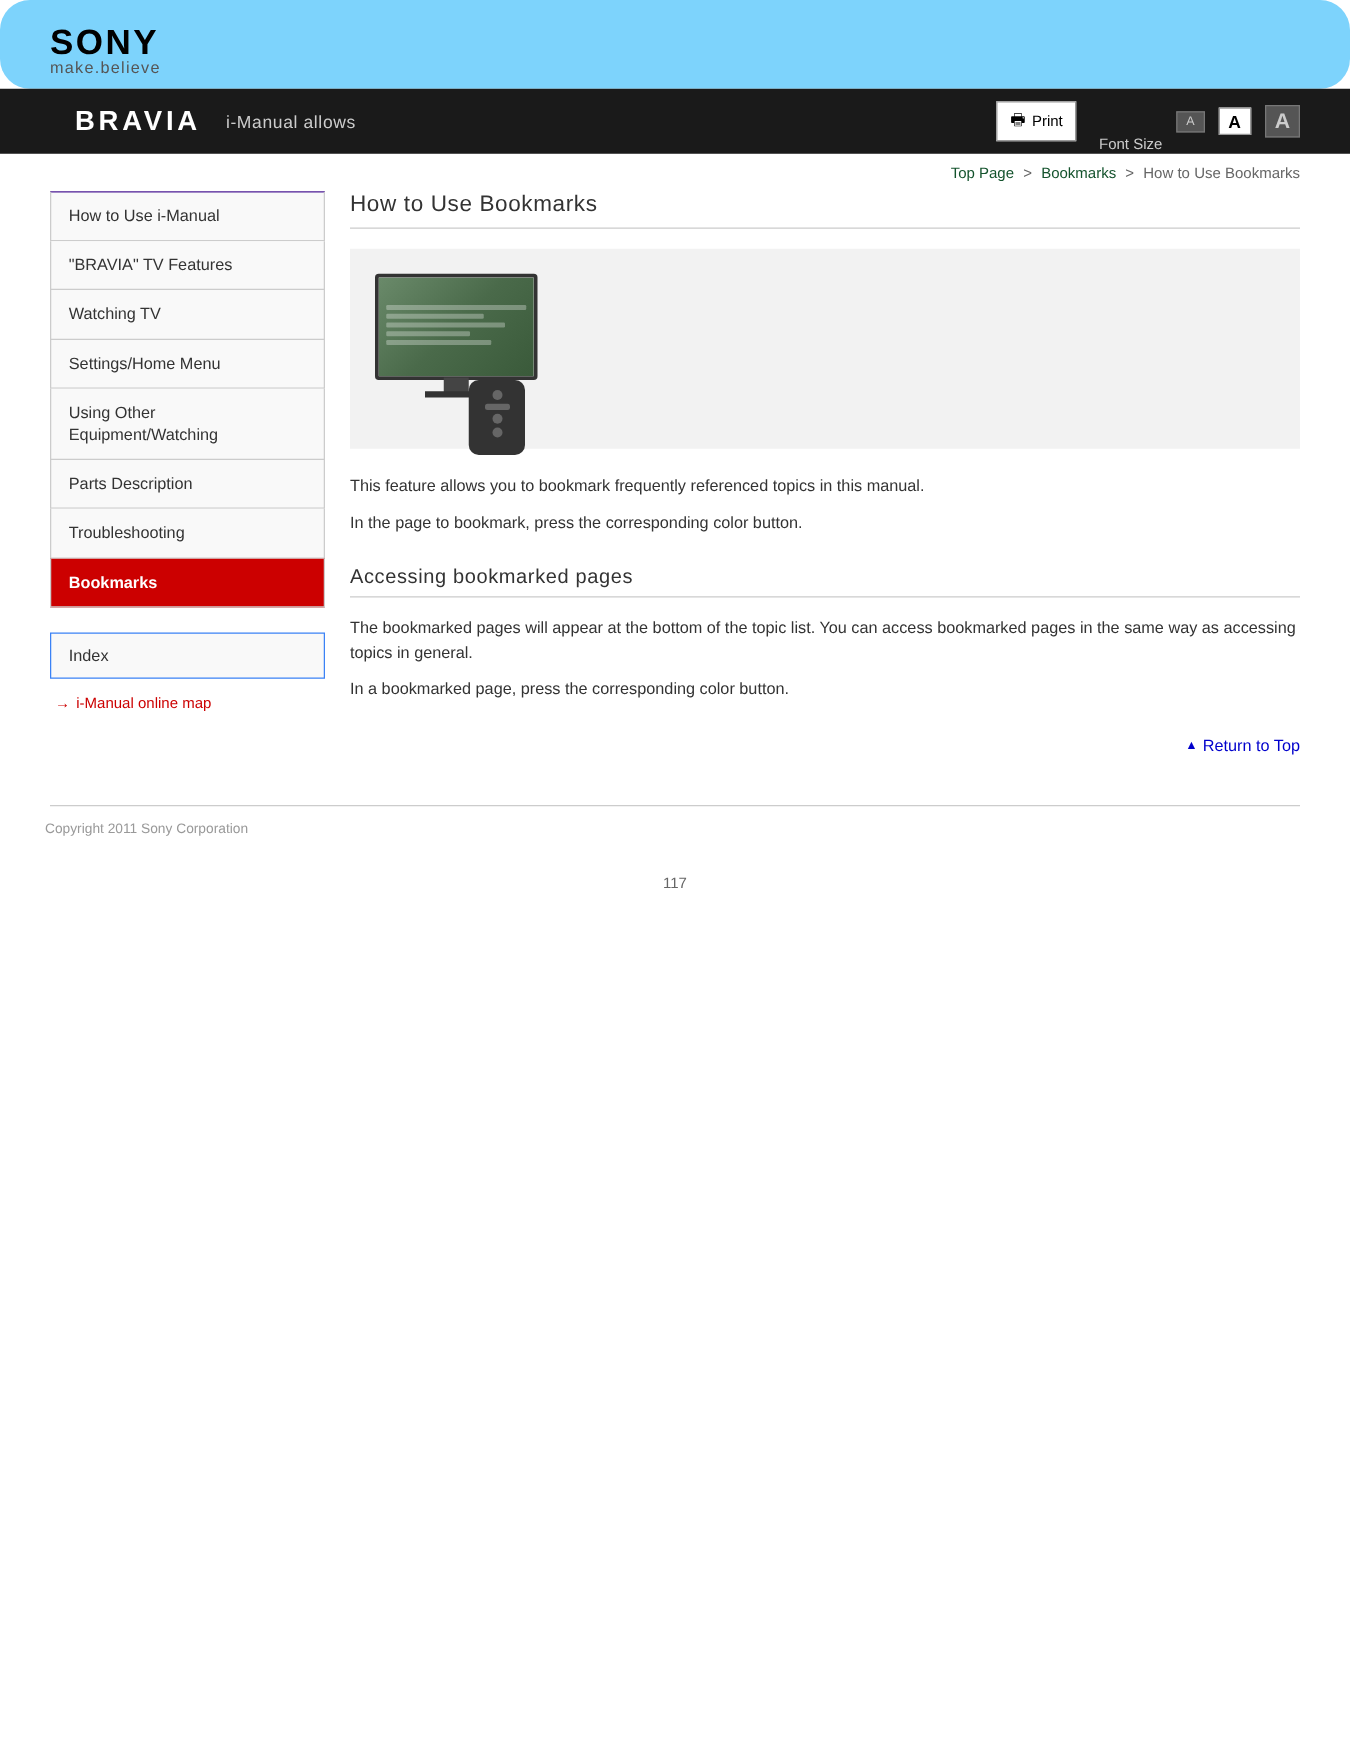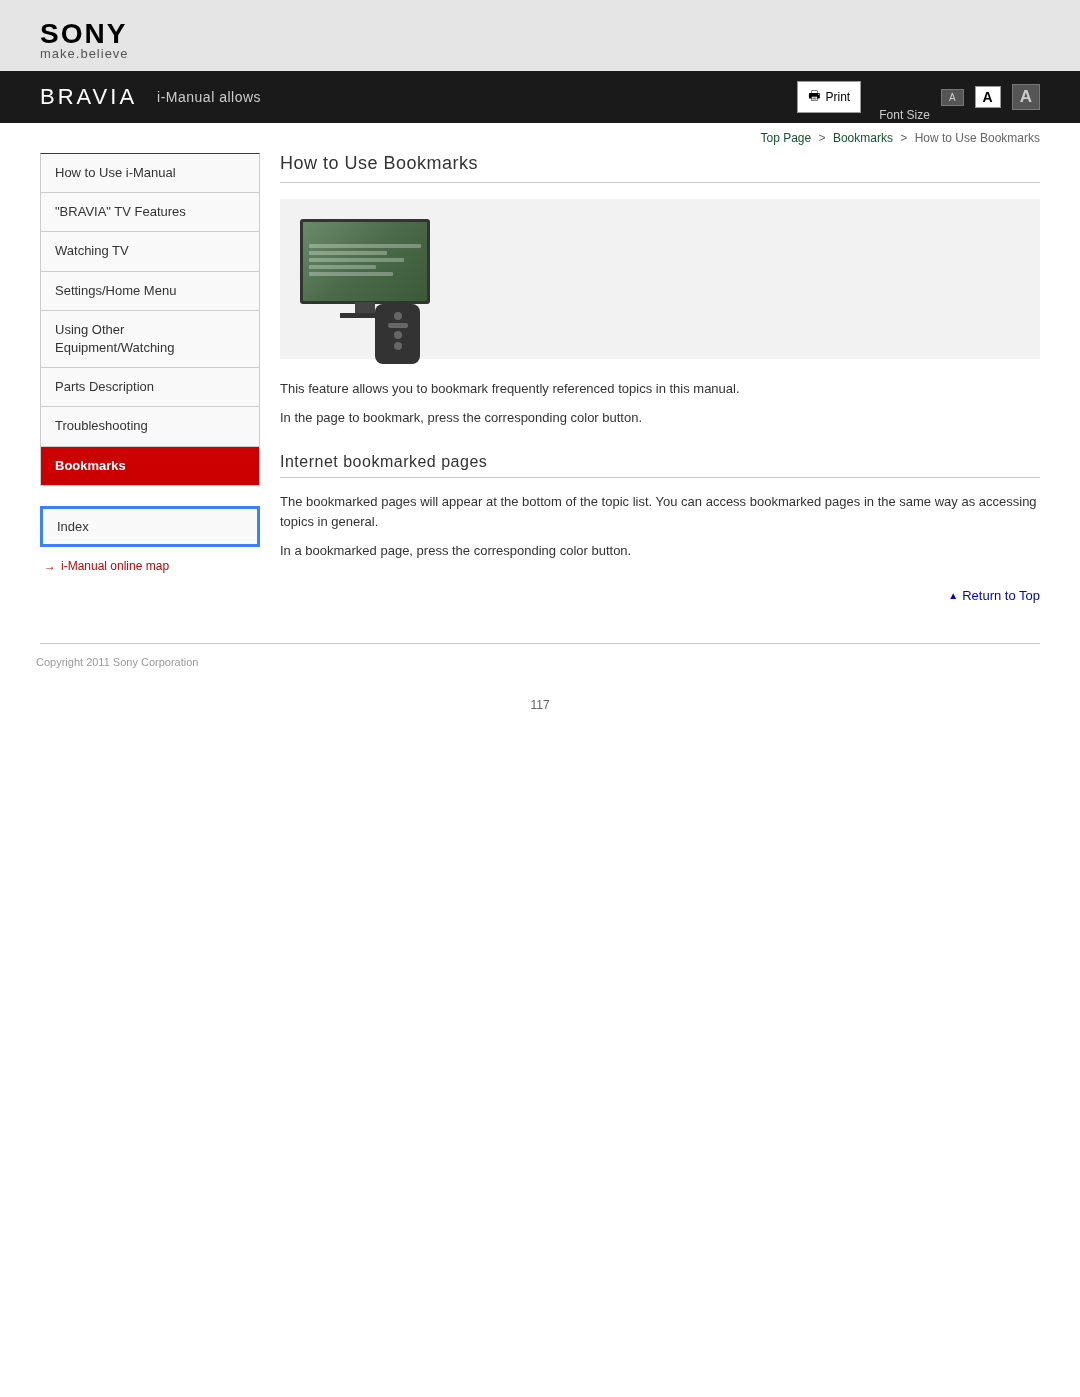--- a/index.html
+++ b/index.html
@@ -1,26 +1,26 @@
 <!DOCTYPE html>
 <html><head>
   <meta charset="utf-8">
   <style>
     * { margin: 0; padding: 0; box-sizing: border-box; }
     body { font-family: Arial, sans-serif; background: #fff; color: #333; font-size: 14px; width: 1080px; min-height: 1397px; }
 
     
-    .header { padding: 18px 40px 10px 40px; background: #e5e5e5; }
+    .header { padding: 18px 40px 10px 40px; background: #7dd3fc; border-radius: 24px; }
     .sony-logo { display: flex; flex-direction: column; align-items: flex-start; }
     .sony-wordmark { font-size: 28px; font-weight: 900; letter-spacing: 2px; color: #000; font-family: Arial Black, Arial, sans-serif; }
     .sony-tagline { font-size: 13px; color: #555; letter-spacing: 1px; margin-top: -4px; }
 
     
     .nav-bar { background: #1a1a1a; display: flex; align-items: center; padding: 0 40px; height: 52px; }
-    .bravia-logo { color: #fff; font-size: 22px; font-weight: 400; letter-spacing: 3px; font-family: Arial Black, Arial, sans-serif; margin-right: 20px; }
+    .bravia-logo { color: #fff; font-size: 22px; font-weight: 700; letter-spacing: 3px; font-family: Arial Black, Arial, sans-serif; margin-right: 20px; margin-left: 20px; }
     .nav-title { color: #ccc; font-size: 14px; margin-right: auto; letter-spacing: 0.5px; }
     .nav-actions { display: flex; align-items: center; gap: 8px; }
     .print-btn { background: #fff; border: 1px solid #999; padding: 4px 10px; font-size: 12px; display: flex; align-items: center; gap: 5px; cursor: pointer; }
     .print-icon { font-size: 13px; }
     .font-size-label { color: #ccc; font-size: 12px; margin-left: 10px; margin-top: 36px; }
     .font-btn { background: #555; color: #ccc; border: 1px solid #777; padding: 2px 7px; font-size: 11px; cursor: pointer; margin-left: 3px; }
     .font-btn.active { background: #fff; color: #000; font-size: 14px; font-weight: bold; border: 1px solid #999; }
     .font-btn.large { font-size: 17px; font-weight: bold; }
 
     
@@ -31,21 +31,21 @@
 
     
     .main-layout { display: flex; padding: 0 40px 20px 40px; gap: 0; }
 
     
     .sidebar { width: 220px; flex-shrink: 0; margin-right: 20px; }
     .sidebar-item { border: 1px solid #ccc; border-top: none; padding: 10px 14px; font-size: 13px; color: #333; background: #f9f9f9; cursor: pointer; line-height: 1.4; }
     .sidebar-item:first-child { border-top: 1px solid #4c1d95; }
     .sidebar-item.active { background: #c00; color: #fff; font-weight: bold; }
     .sidebar-divider { height: 10px; }
-    .sidebar-index { border: 3px solid #3b82f6; padding: 10px 14px; font-size: 13px; color: #333; background: #f9f9f9; cursor: pointer; margin-top: 10px; }
+    .sidebar-index { border: 1px solid #3b82f6; padding: 10px 14px; font-size: 13px; color: #333; background: #f9f9f9; cursor: pointer; margin-top: 10px; }
     .sidebar-map-link { display: flex; align-items: center; gap: 5px; margin-top: 12px; padding: 0 4px; }
     .sidebar-map-link a { color: #c00; font-size: 12px; text-decoration: none; }
     .arrow-right { color: #c00; font-size: 12px; }
 
     
     .content { flex: 1; }
     .section-title { font-size: 18px; font-weight: normal; color: #333; padding-bottom: 8px; border-bottom: 1px solid #ccc; margin-bottom: 16px; letter-spacing: 0.5px; }
     .intro-box { background: #f2f2f2; padding: 20px; display: flex; gap: 20px; margin-bottom: 20px; }
     .intro-image { width: 160px; flex-shrink: 0; }
     .tv-image-placeholder { width: 150px; height: 120px; position: relative; }
@@ -155,21 +155,21 @@
             <div class="remote-btn"></div>
             <div class="remote-btn"></div>
           </div>
         </div>
       </div>
     </div>
 
     <p class="content-para">This feature allows you to bookmark frequently referenced topics in this manual.</p>
     <p class="content-para">In the page to bookmark, press the corresponding color button.</p>
 
-    <h2 class="subsection-title">Internet bookmarked pages</h2>
+    <h2 class="subsection-title">Accessing bookmarked pages</h2>
     <p class="content-para">The bookmarked pages will appear at the bottom of the topic list. You can access bookmarked pages in the same way as accessing topics in general.</p>
 
     <p class="content-para">In a bookmarked page, press the corresponding color button.</p>
 
     <div class="return-top-row">
       <a href="#" class="return-top-link">
         <span class="triangle-up">▲</span>
         <span>Return to Top</span>
       </a>
     </div>

